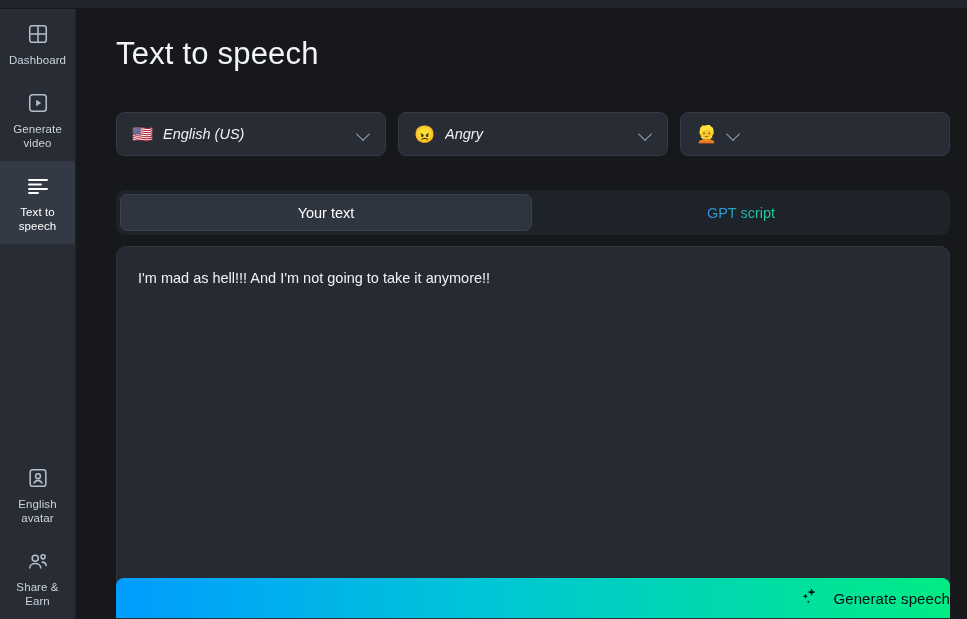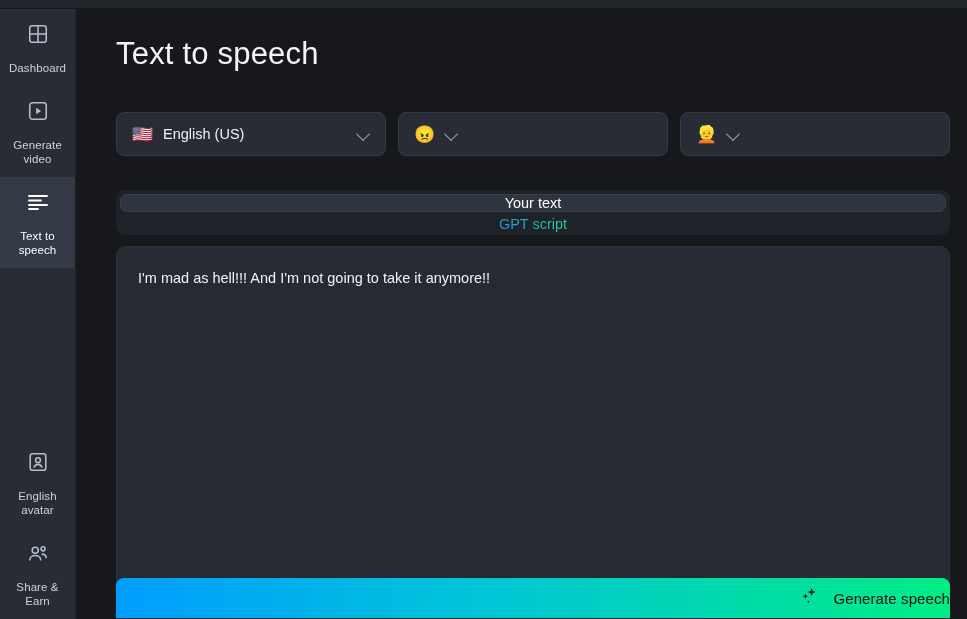--- a/index.html
+++ b/index.html
@@ -52,21 +52,20 @@
     display: flex;
     align-items: center;
     justify-content: center;
     color: #b6bdc8;
   }
   .nav-item .nav-label {
     font-size: 11.5px;
     line-height: 14px;
     color: #cdd3dc;
     letter-spacing: 0.1px;
-    margin-top: 8px;
   }
   .nav-item.active {
     background: #333a45;
   }
   .nav-item.active .nav-icon,
   .nav-item.active .nav-label { color: #ffffff; }
 
   #nav-spacer { flex: 1 1 auto; }
 
   
@@ -116,20 +115,21 @@
     width: 20px;
     text-align: center;
     flex: 0 0 auto;
   }
   .select-value {
     flex: 1 1 auto;
     font-size: 14.5px;
     color: #eef1f5;
     white-space: nowrap;
     overflow: hidden;
+    font-style: italic;
   }
   .chev {
     flex: 0 0 auto;
     width: 14px; height: 14px;
     position: relative;
   }
   .chev::before {
     content: "";
     position: absolute;
     left: 1px; top: 2px;
@@ -144,21 +144,20 @@
     position: absolute;
     left: 40px;
     top: 181px;
     width: 834px;
     height: 45px;
     background: #1e2229;
     border-radius: 9px;
     display: flex;
     padding: 4px;
     gap: 4px;
-    flex-direction: column;
   }
   .tab {
     flex: 1 1 0;
     border-radius: 7px;
     display: flex;
     align-items: center;
     justify-content: center;
     font-size: 14.5px;
     cursor: pointer;
     color: #c2c9d3;
@@ -304,20 +303,21 @@
   <div id="selector-row">
 
     <div class="select-box">
       <span class="select-emoji">🇺🇸</span>
       <span class="select-value">English (US)</span>
       <span class="chev"></span>
     </div>
 
     <div class="select-box">
       <span class="select-emoji">😠</span>
+      <span class="select-value">Angry</span>
       <span class="chev"></span>
     </div>
 
     <div class="select-box">
       <span class="select-emoji">👱</span>
       <span class="chev"></span>
     </div>
 
   </div>
 

